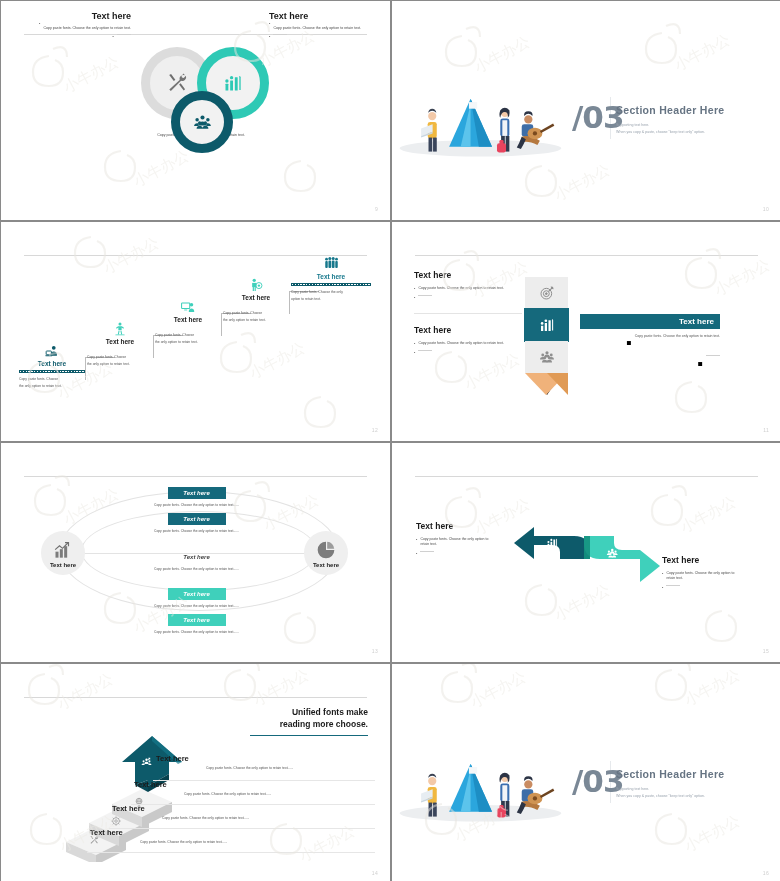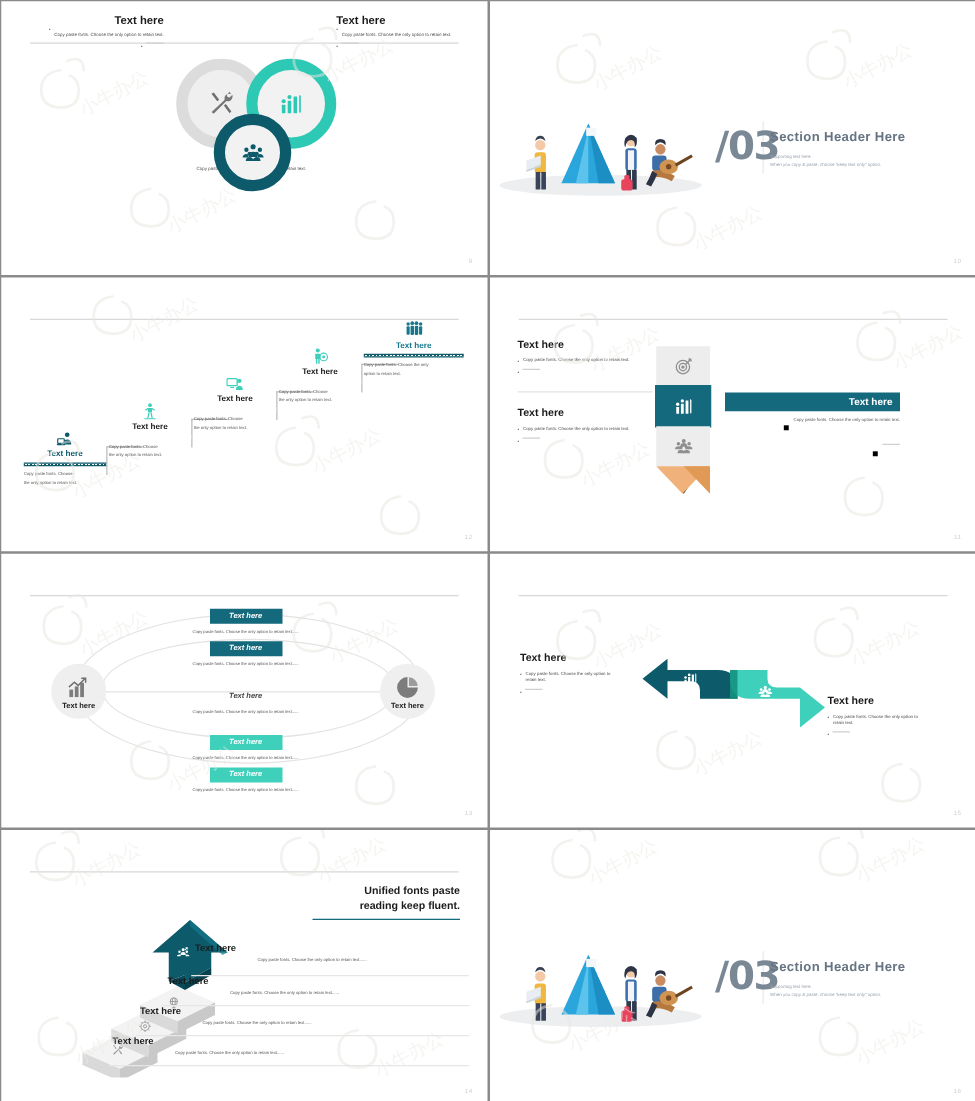--- a/index.html
+++ b/index.html
@@ -655,22 +655,22 @@
         <text x="166" y="178" transform="rotate(-28 166 178)">小牛办公</text>
       </g>
         </svg>
     </div>
   </div>
 
   <div class="slide">
     <div class="rule"></div>
 
     <div class="s7-head">
-      <div class="t">Unified fonts paste</div>
-      <div class="t">reading keep fluent.</div>
+      <div class="t">Unified fonts make</div>
+      <div class="t">reading more choose.</div>
       <div class="ul"></div>
     </div>
 
     <svg style="position:absolute; left:55px; top:58px;" width="150" height="140" viewBox="0 0 150 140">
 
       <g>
           <path d="M10 120 L40 105 L70 118 L40 133 Z" fill="#f3f3f3"></path>
         <path d="M10 120 L40 133 L40 143 L10 130 Z" fill="#d9d9d9"></path>
         <path d="M40 133 L70 118 L70 128 L40 143 Z" fill="#c9c9c9"></path>
         </g>

